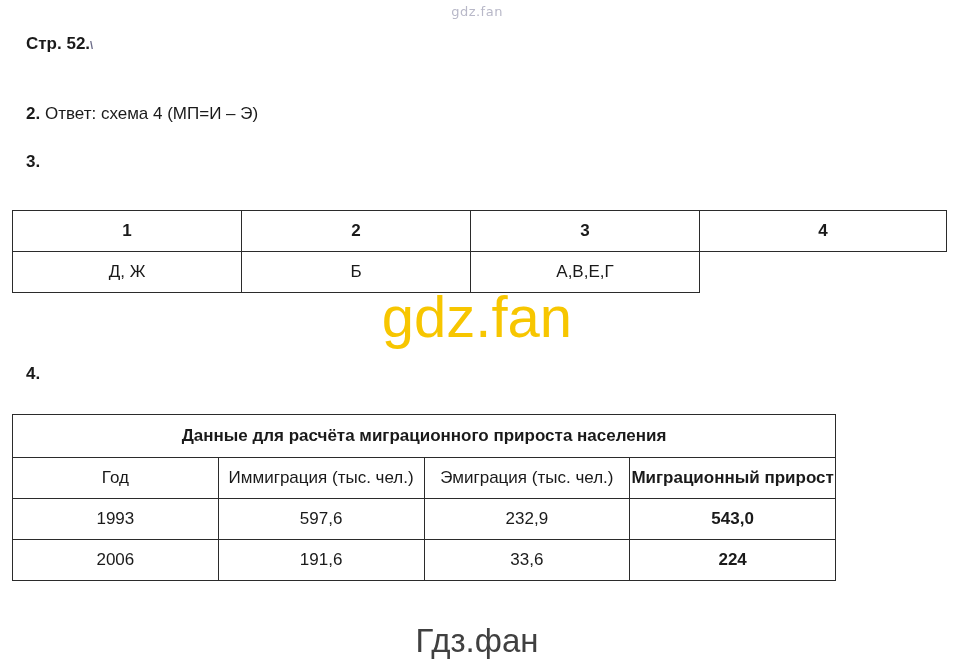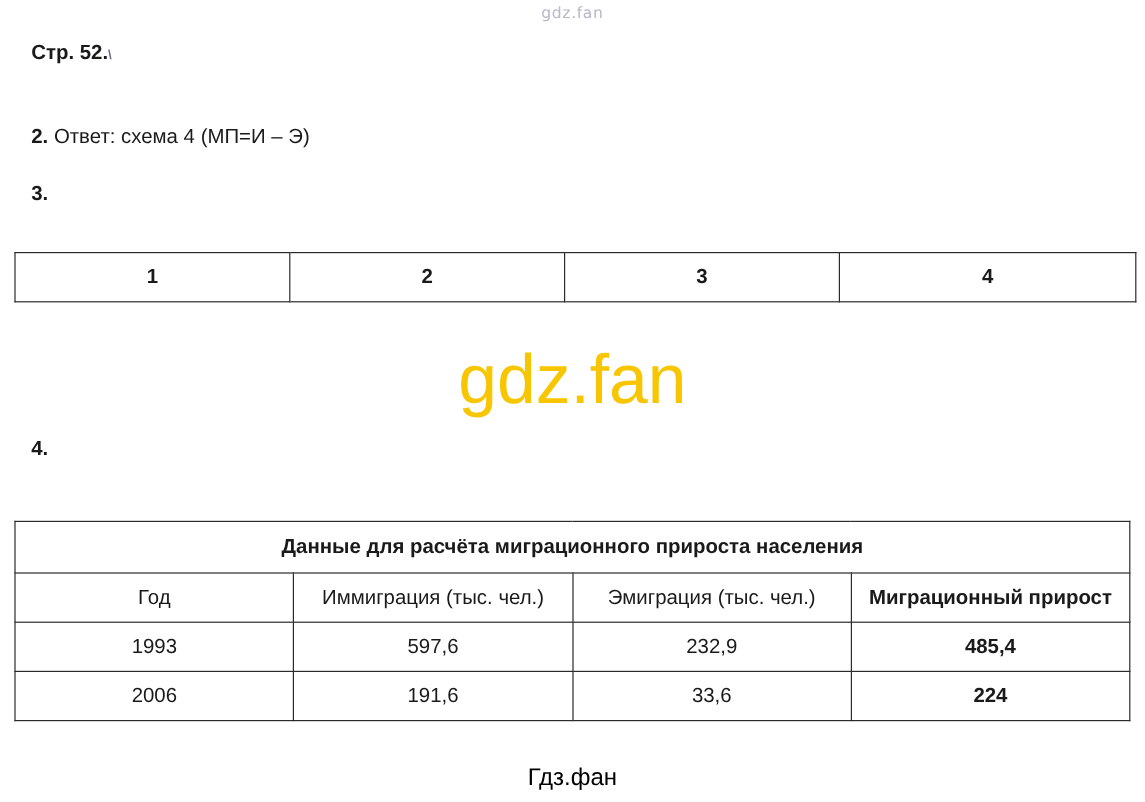--- a/index.html
+++ b/index.html
@@ -37,22 +37,22 @@
     font-family: "Liberation Sans", sans-serif;
     font-weight: 400;
     line-height: 1;
   }
   .watermark-bottom {
     position: absolute;
     bottom: 8px;
     left: 0;
     width: 954px;
     text-align: center;
-    font-size: 20px;
-    color: #000000;
+    font-size: 33px;
+    color: #404040;
     font-family: "Liberation Sans", sans-serif;
   }
   .page-label {
     position: absolute;
     top: 34px;
     left: 26px;
     font-size: 17px;
     font-weight: bold;
     color: #1a1a1a;
   }
@@ -109,23 +109,23 @@
   table.tbl3 td.c3 { width: 226px; }
   table.tbl3 td.c4 { width: 244px; }
   table.tbl3 tr.body td.c4 {
     border-right: none;
     border-bottom: none;
   }
 
   
   table.tbl4 {
     position: absolute;
-    top: 434px;
+    top: 414px;
     left: 12px;
-    width: 930px;
+    width: 824px;
     border-collapse: collapse;
     table-layout: fixed;
   }
   table.tbl4 td {
     border: 1px solid #2b2b2b;
     text-align: center;
     vertical-align: middle;
     font-size: 17px;
     height: 38px;
   }
@@ -154,20 +154,26 @@
 <div class="item3">3.</div>
 
 <table class="tbl3">
   <tbody>
       <tr class="head">
     <td class="c1">1</td>
     <td class="c2">2</td>
     <td class="c3">3</td>
     <td class="c4">4</td>
   </tr>
+  <tr class="body">
+    <td class="c1">Д, Ж</td>
+    <td class="c2">Б</td>
+    <td class="c3">А,В,Е,Г</td>
+    <td class="c4"></td>
+  </tr>
 </tbody>
   </table>
 
 <div class="watermark-center">gdz.fan</div>
 
 <div class="item4">4.</div>
 
 <table class="tbl4">
   <tbody>
       <tr>
@@ -176,21 +182,21 @@
   <tr>
     <td class="col-year">Год</td>
     <td class="col-imm">Иммиграция (тыс. чел.)</td>
     <td class="col-emi">Эмиграция (тыс. чел.)</td>
     <td class="col-growth">Миграционный прирост</td>
   </tr>
   <tr>
     <td class="col-year">1993</td>
     <td class="col-imm">597,6</td>
     <td class="col-emi">232,9</td>
-    <td class="col-growth">485,4</td>
+    <td class="col-growth">543,0</td>
   </tr>
   <tr>
     <td class="col-year">2006</td>
     <td class="col-imm">191,6</td>
     <td class="col-emi">33,6</td>
     <td class="col-growth">224</td>
   </tr>
 </tbody>
   </table>
 

